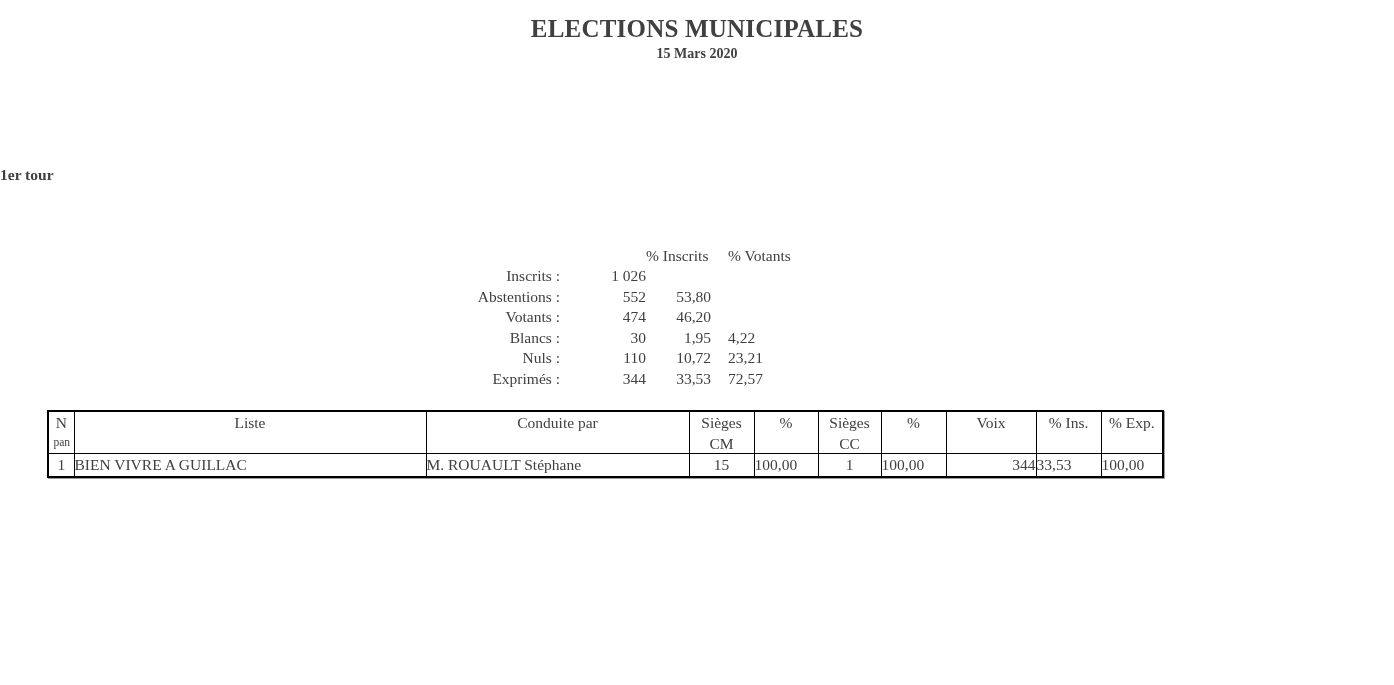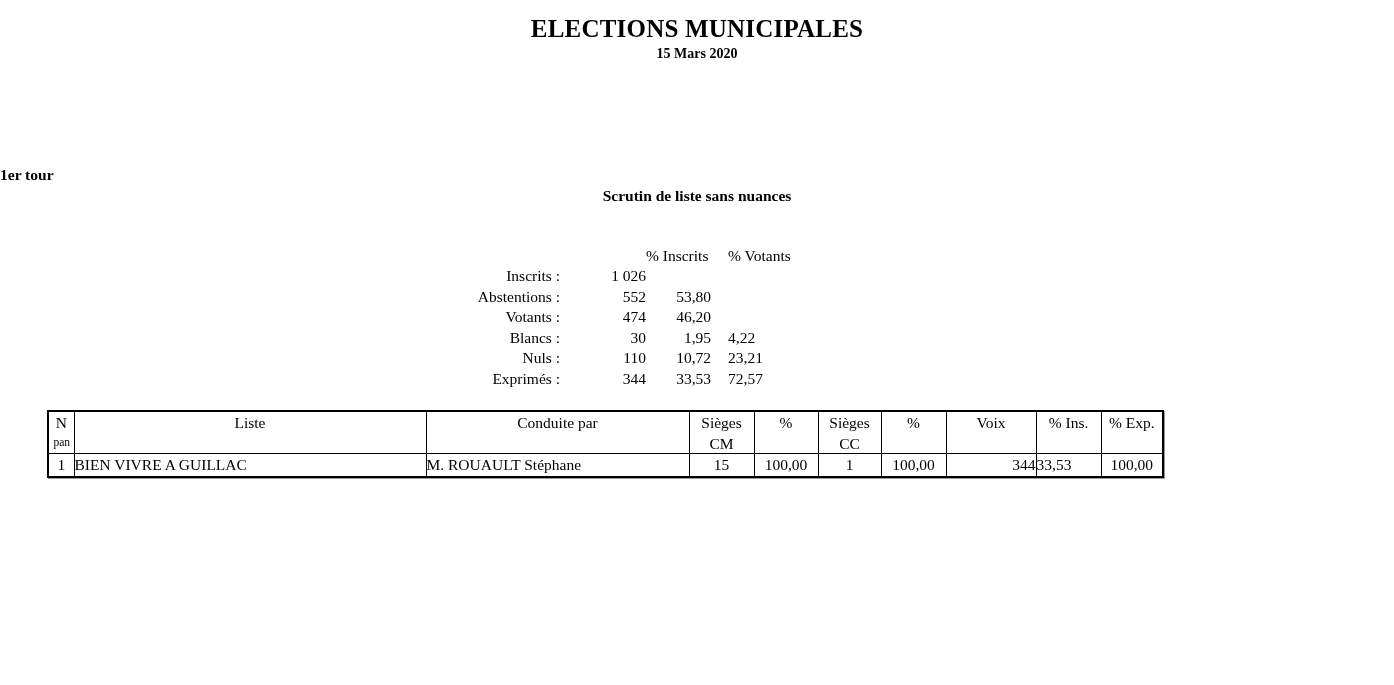--- a/index.html
+++ b/index.html
@@ -2,21 +2,21 @@
 <html><head>
 <meta charset="utf-8">
 <style>
   * { box-sizing: border-box; }
   html, body { margin: 0; padding: 0; background: #ffffff; }
   .page {
     position: relative;
     width: 1394px;
     height: 685px;
     background: #ffffff;
-    color: #000000;
+    color: #404040;
     font-family: "Liberation Serif", "DejaVu Serif", serif;
     overflow: hidden;
   }
   .doc-title {
     position: absolute; top: 15px; left: 0; width: 100%;
     text-align: center; font-size: 25px; font-weight: bold;
     letter-spacing: 0.2px;
   }
   .doc-date {
     position: absolute; top: 46px; left: 0; width: 100%;
@@ -65,35 +65,34 @@
     border: 1px solid #000;
     padding: 0; white-space: nowrap; overflow: hidden;
   }
   table.results tr.hrow td { height: 41px; vertical-align: top; }
   table.results tr.drow td { height: 23px; vertical-align: middle; }
   .hl { line-height: 19.5px; text-align: center; padding-top: 1px; }
   .hl-left { line-height: 19.5px; text-align: center; padding-left: 1px; font-size: 11.5px; }
   td.ac { text-align: center; }
   td.al4  { text-align: left; padding-left: 4px; }
   td.al10 { text-align: left; padding-left: 10px; }
-  td.al7  { text-align: center; padding-left: 7px; }
+  td.al7  { text-align: left; padding-left: 7px; }
   td.al3  { text-align: left; padding-left: 3px; }
   td.ar17 { text-align: right; padding-right: 17px; }
 </style>
 </head>
 <body>
 
 <div class="page">
 
   <div class="doc-title">ELECTIONS MUNICIPALES</div>
   <div class="doc-date">15 Mars 2020</div>
 
 
   <div class="sub-line1">1er tour</div>
-  <div class="sub-line2">Scrutin de liste sans nuances</div>
 
   <table class="stats">
     <colgroup>
       <col style="width:175px">
         <col style="width:86px">
         <col style="width:82px">
         <col style="width:90px">
     </colgroup>
     <tbody>
         <tr class="hdr">

